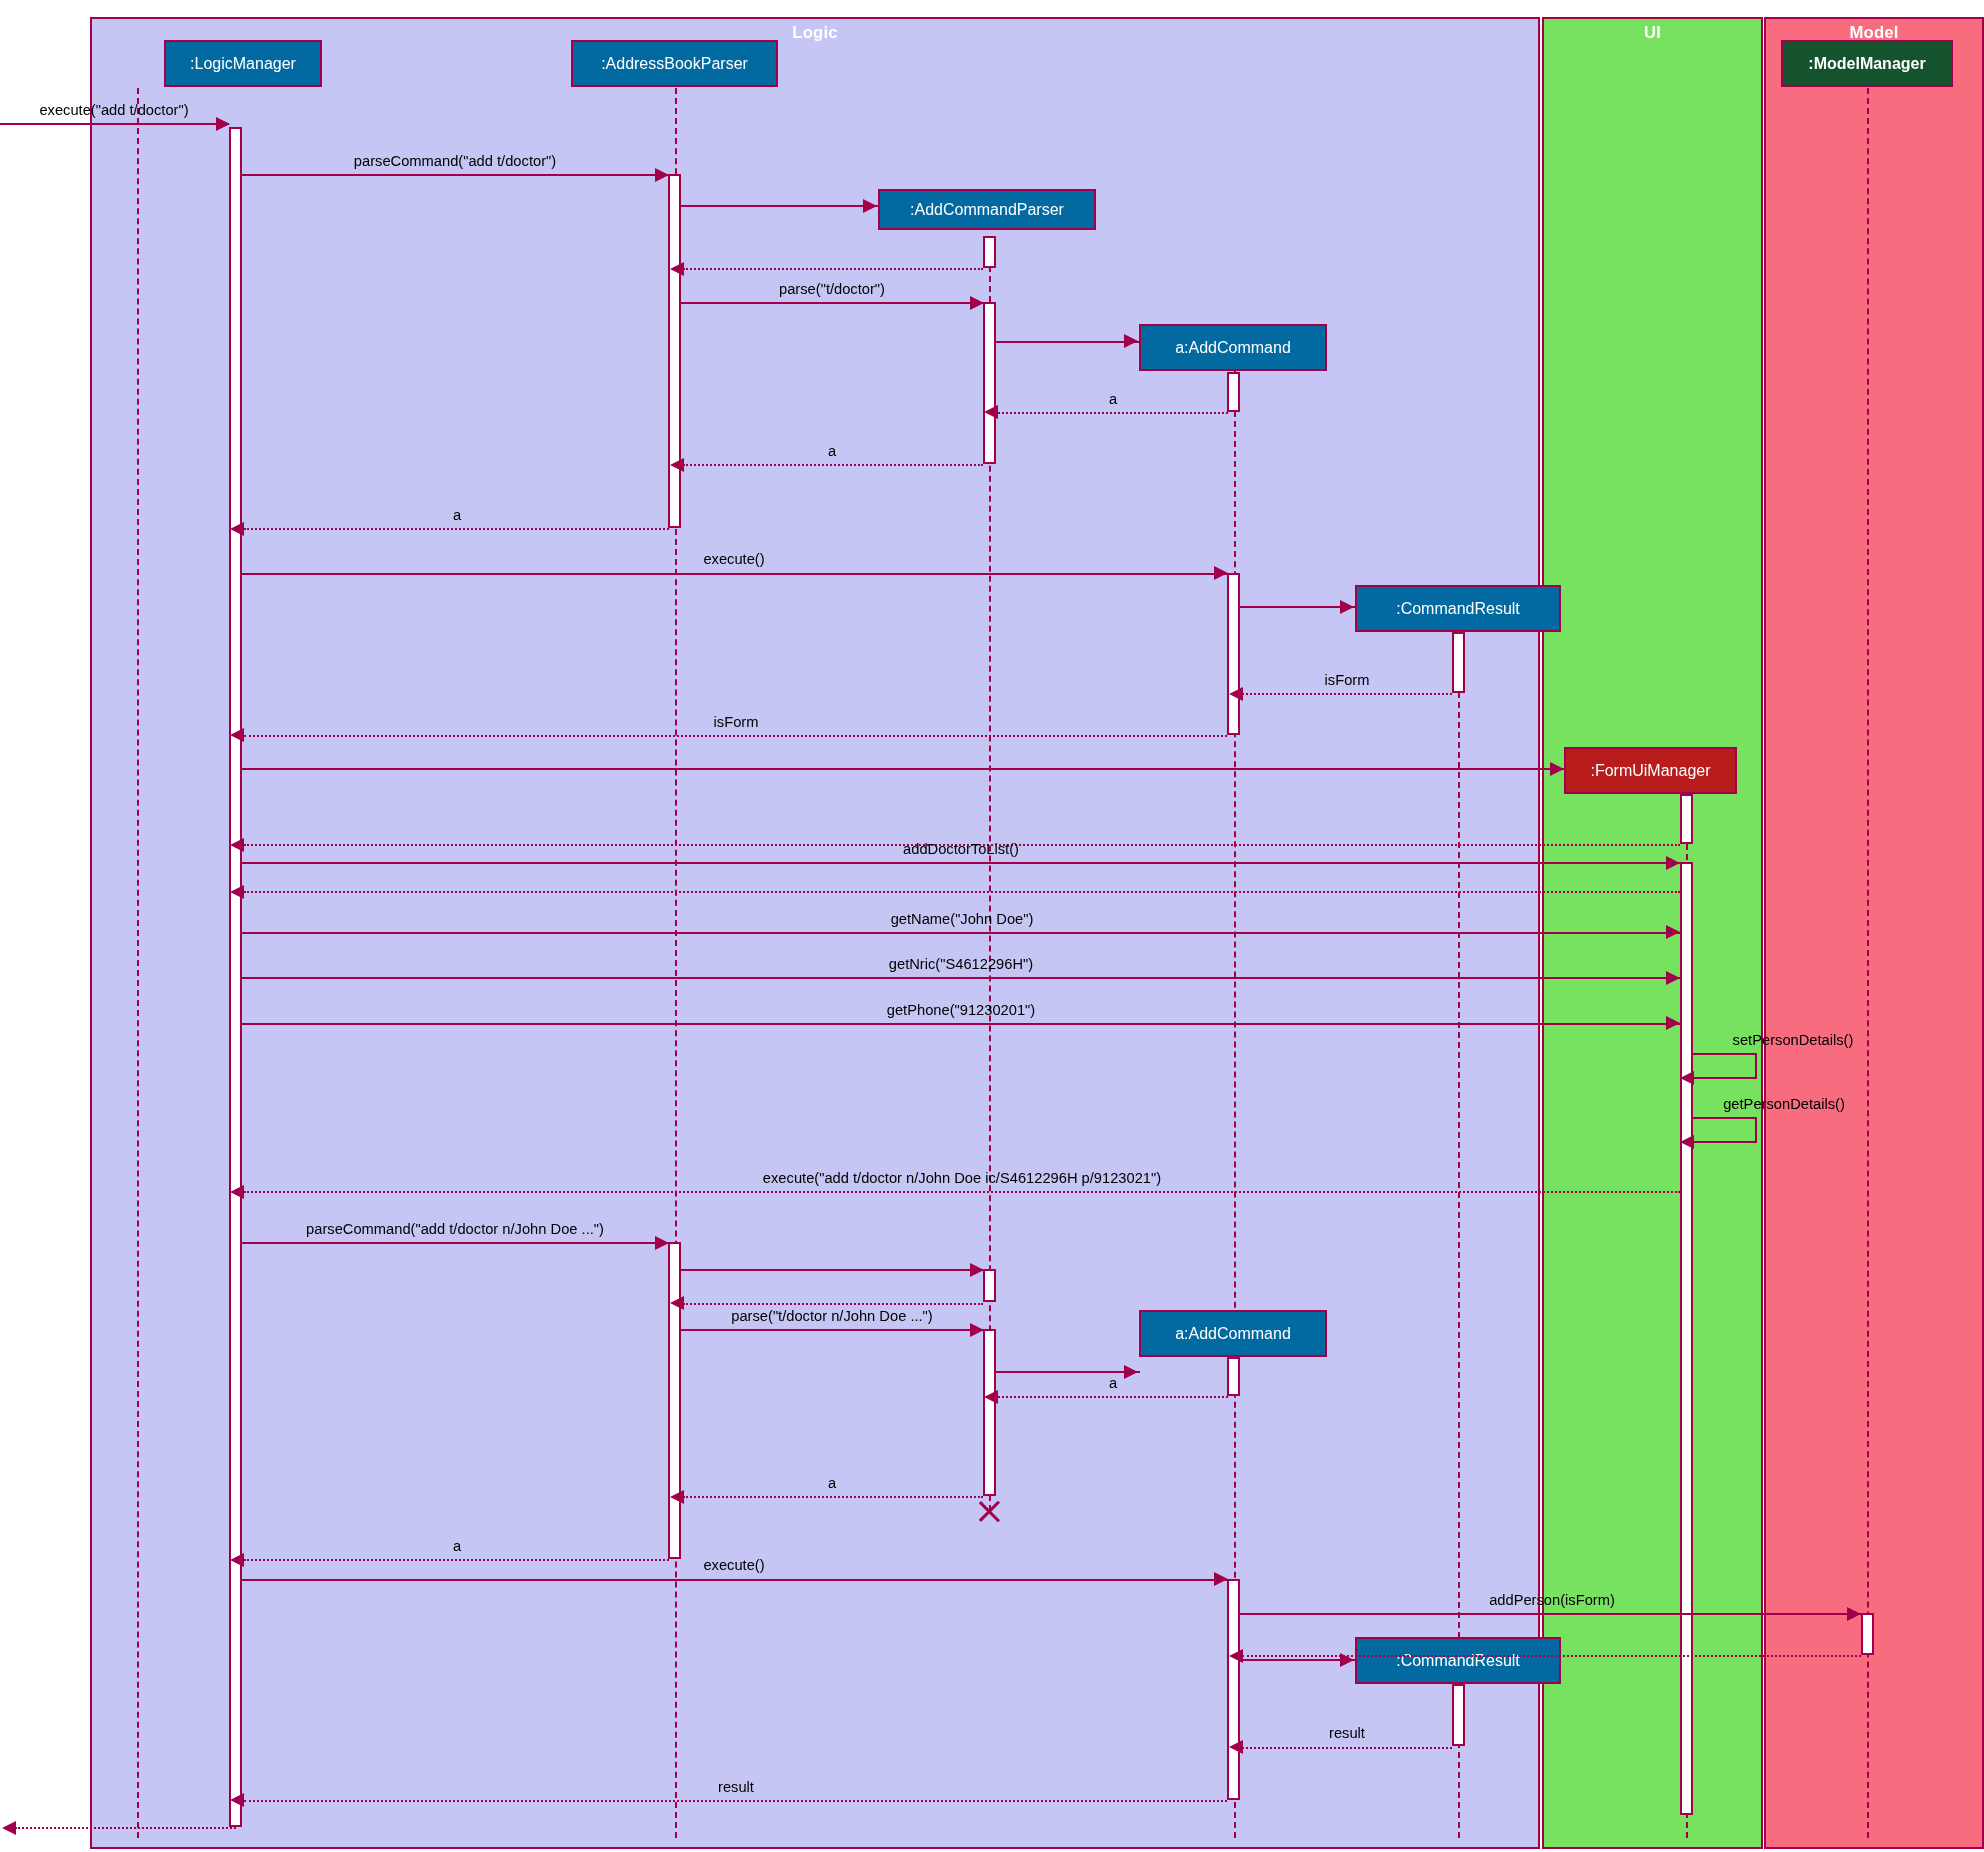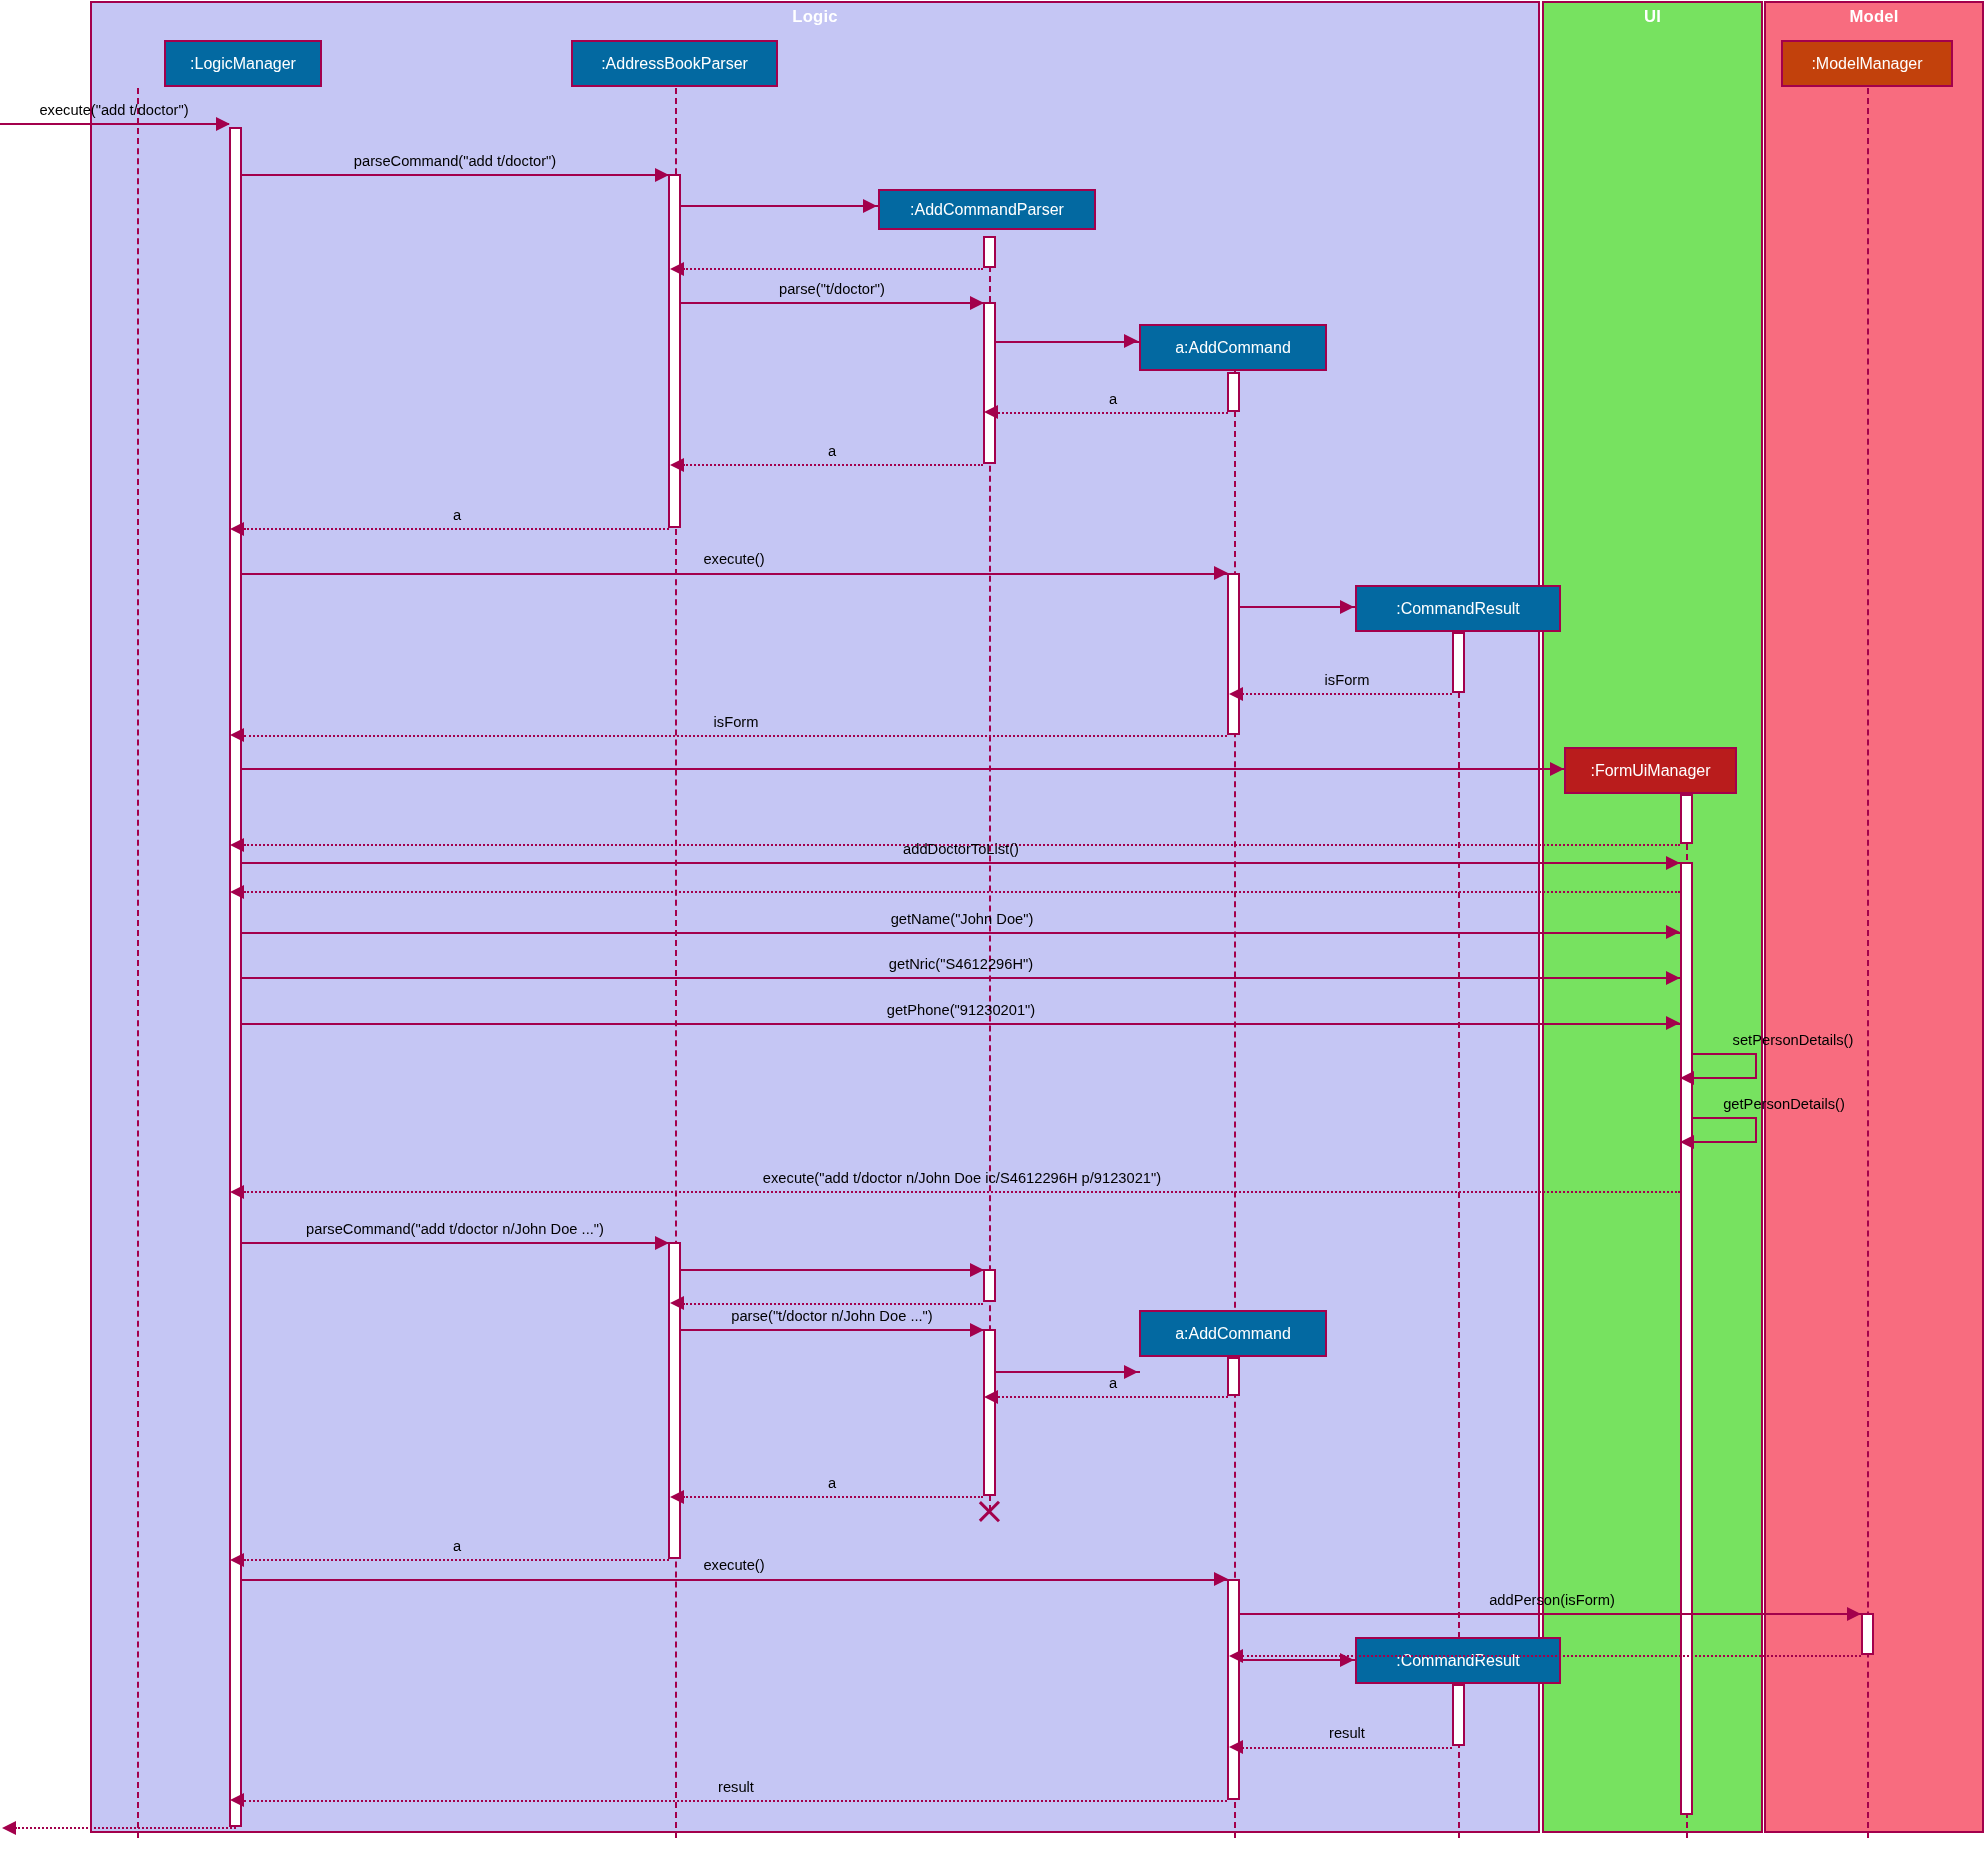--- a/index.html
+++ b/index.html
@@ -1,30 +1,30 @@
 <!DOCTYPE html>
 <html style="font-size:7.9px"><head>
 <meta charset="utf-8">
 <style>
   html,body{margin:0;padding:0;background:#ffffff;}
   body{font-family:"Liberation Sans",sans-serif;}
   #canvas{position:relative;width:1985px;height:1853px;background:#ffffff;overflow:hidden;}
 
   
-  .pkg{position:absolute;box-sizing:border-box;border:2.5px solid #a3004c;}
+  .pkg{position:absolute;box-sizing:border-box;border:2.5px solid #a3004c;margin-top:16px;}
   .pkg-title{position:absolute;left:0;right:0;text-align:center;color:#ffffff;
              font-weight:bold;font-size:16.7px;letter-spacing:0.2px;}
 
   
   .actor{position:absolute;box-sizing:border-box;border:2.9px solid #a3004c;
          display:flex;align-items:center;justify-content:center;
          color:#ffffff;font-size:16px;white-space:nowrap;padding:0 6.9px;}
   .actor.logicbox{background:#0369a1;}
   .actor.uibox{background:#b91c1c;}
-  .actor.modelbox{background:#c2410c;}
+  .actor.modelbox{background:#14532d;font-weight:bold;}
 
   
   .lifeline{position:absolute;width:0;border-left:2.5px dashed #a3004c;}
 
   
   .activation{position:absolute;background:#ffffff;box-sizing:border-box;
               border:2.5px solid #a3004c;width:12.8px;}
 
   
   .msg{position:absolute;height:0;border-top:2.9px solid #a3004c;}

